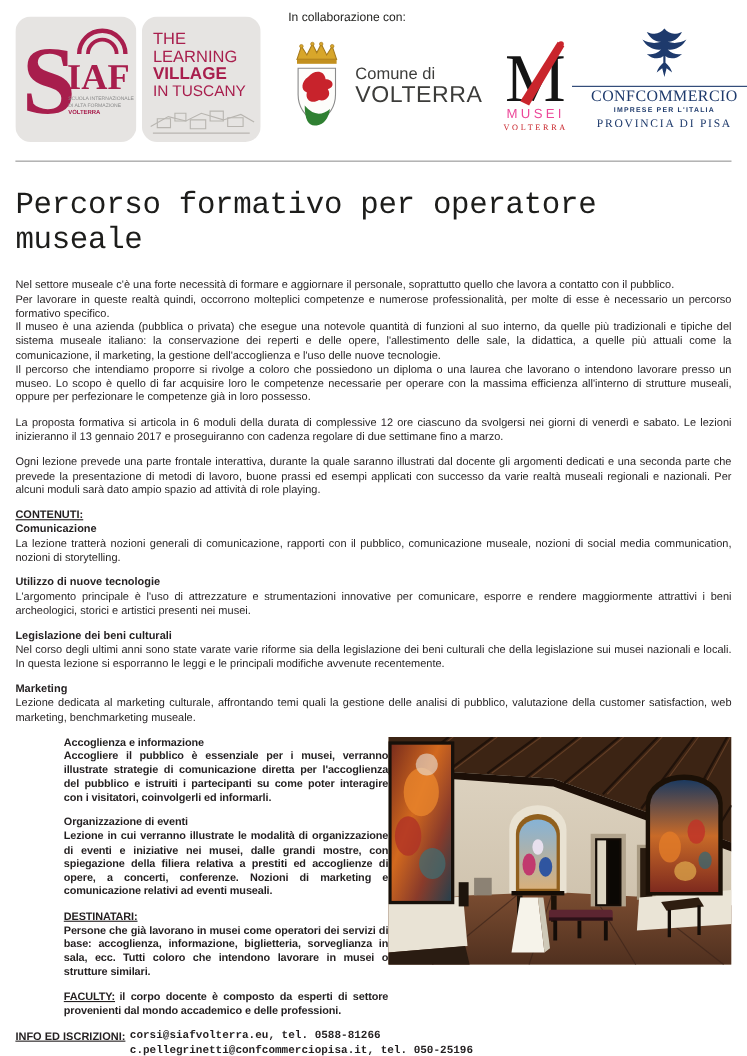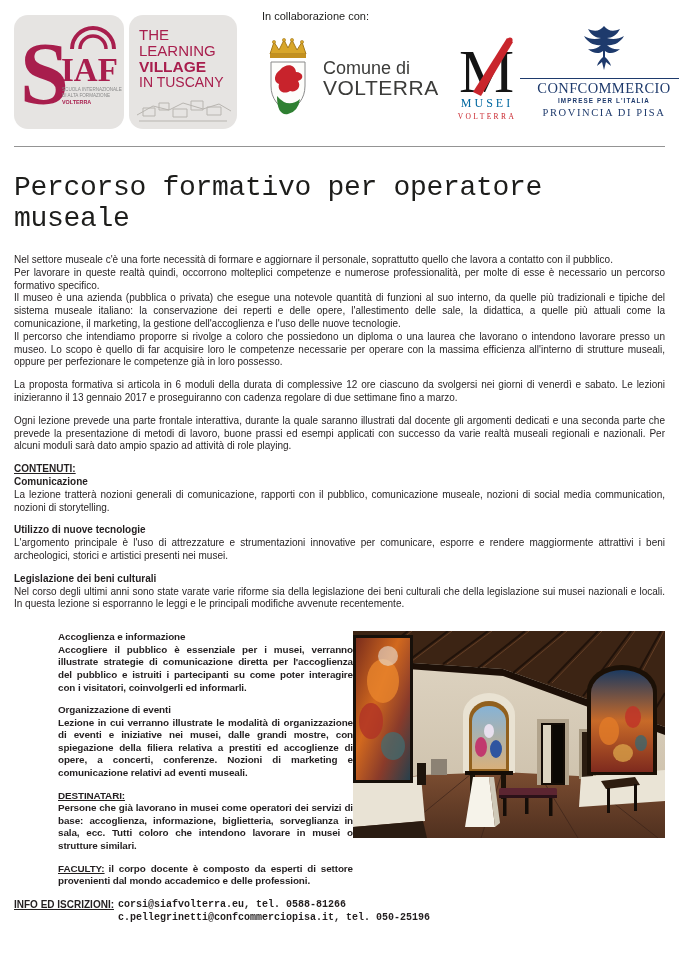--- a/index.html
+++ b/index.html
@@ -6,24 +6,24 @@
   .page{position:relative;width:679px;height:960px;background:#fff;overflow:hidden;
         font-family:"Liberation Sans",sans-serif;color:#231f20;}
   
   .header{position:relative;margin:0 14px;height:146px;border-bottom:1px solid #949494;}
   .logo-box{position:absolute;top:15px;}
   .siaf{left:0;}
   .lv{left:115px;}
   .collab{position:absolute;left:248px;top:10px;font-size:11px;color:#1d1d1b;}
   .comune{position:absolute;left:248px;top:34px;display:flex;align-items:center;}
   .comune-text{margin-left:9px;color:#3c3c3a;line-height:1.05;}
-  .comune-l1{font-size:18px;}
+  .comune-l1{font-size:15px;}
   .comune-l2{font-size:21px;letter-spacing:0.5px;}
   .musei{position:absolute;left:430px;top:36px;width:86px;text-align:center;}
-  .musei-l1{font-family:Liberation Serif, serif;font-size:12px;letter-spacing:3px;color:#0369a1;margin-top:-2px;}
+  .musei-l1{font-family:Liberation Sans, sans-serif;font-size:12px;letter-spacing:3px;color:#ec4899;margin-top:-2px;}
   .musei-l2{font-family:"Liberation Serif",serif;font-size:7.5px;letter-spacing:2.4px;color:#c9252c;margin-top:1px;}
   .conf{position:absolute;left:506px;top:24px;width:168px;text-align:center;color:#1e3a6c;}
   .conf-rule{border-top:1.5px solid #1e3a6c;margin:2px 0 1px;}
   .conf-name{font-family:"Liberation Serif",serif;font-size:14.5px;letter-spacing:0.4px;white-space:nowrap;}
   .conf-sub{font-size:6.3px;font-weight:bold;letter-spacing:1.1px;}
   .conf-prov{font-family:"Liberation Serif",serif;font-size:10.5px;letter-spacing:1.6px;margin-top:3px;white-space:nowrap;}
   
   .title{margin:25px 14px 0;font-size:28px;font-weight:400;color:#1d1d1b;letter-spacing:-0.3px;font-family:Liberation Mono, monospace;}
   .content{margin:20px 14px 0;font-size:10px;line-height:12.8px;text-align:justify;}
   .gap{height:10px;}
@@ -147,20 +147,24 @@
       <div>L'argomento principale è l'uso di attrezzature e strumentazioni innovative per comunicare, esporre e rendere maggiormente attrattivi i beni archeologici, storici e artistici presenti nei musei.</div>
     </div>
 
     <div class="gap"></div>
     <div>
       <div class="hd">Legislazione dei beni culturali</div>
       <div>Nel corso degli ultimi anni sono state varate varie riforme sia della legislazione dei beni culturali che della legislazione sui musei nazionali e locali. In questa lezione si esporranno le leggi e le principali modifiche avvenute recentemente.</div>
     </div>
 
     <div class="gap"></div>
+    <div>
+      <div class="hd">Marketing</div>
+      <div>Lezione dedicata al marketing culturale, affrontando temi quali la gestione delle analisi di pubblico, valutazione della customer satisfaction, web marketing, benchmarketing museale.</div>
+    </div>
 
     <div class="two-col">
       <div class="col-left">
 
         <div>
           <div class="hd">Accoglienza e informazione</div>
           <div>Accogliere il pubblico è essenziale per i musei, verranno illustrate strategie di comunicazione diretta per l'accoglienza del pubblico e istruiti i partecipanti su come poter interagire con i visitatori, coinvolgerli ed informarli.</div>
         </div>
 
         <div class="gap"></div>

